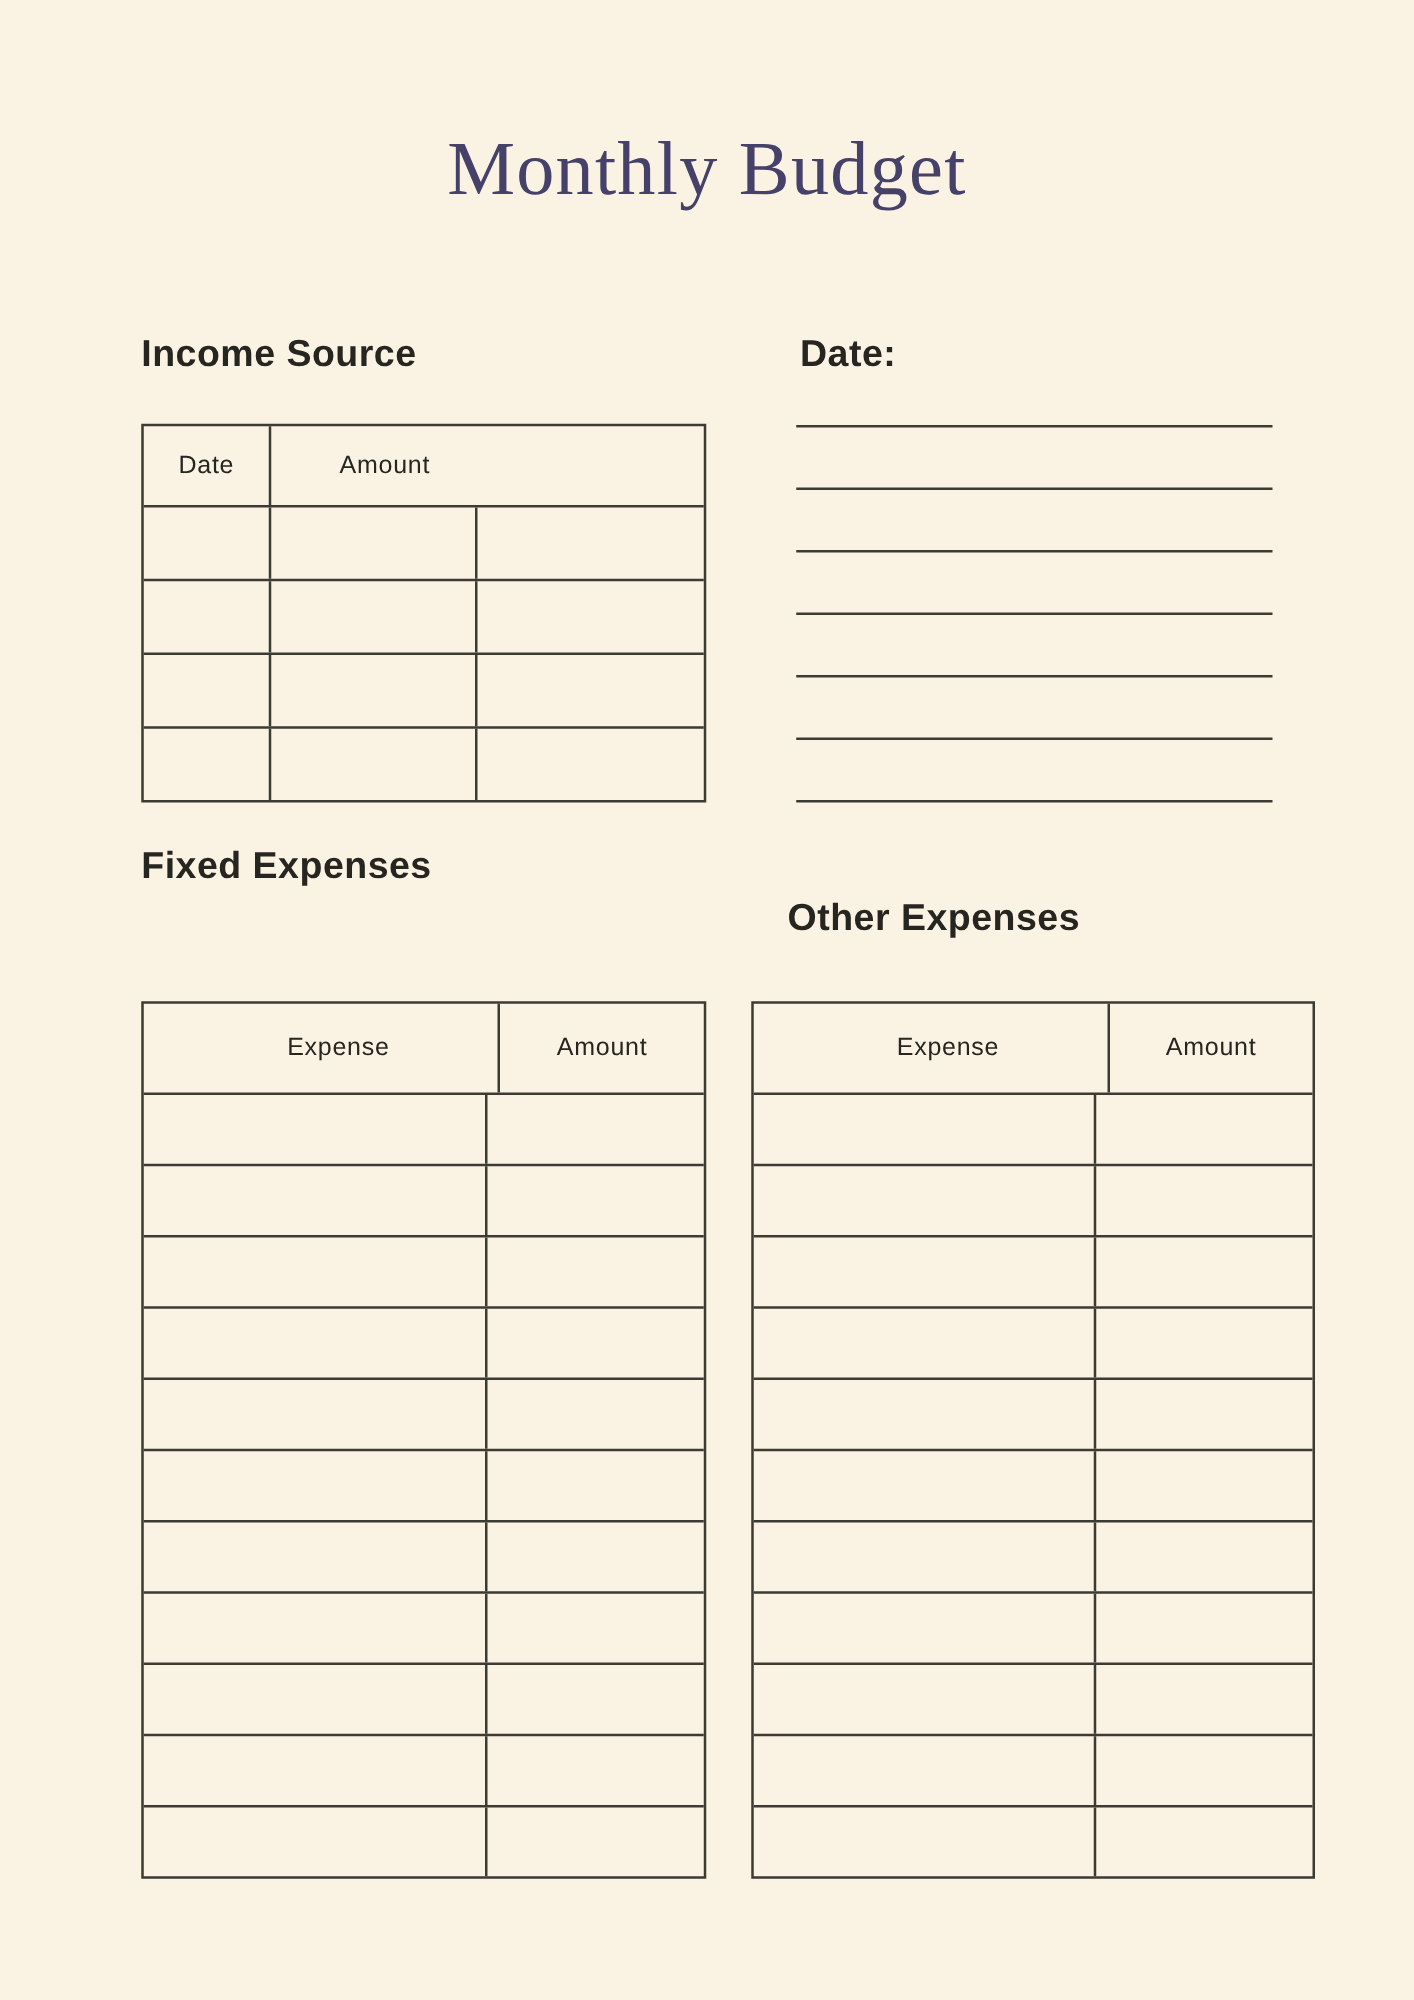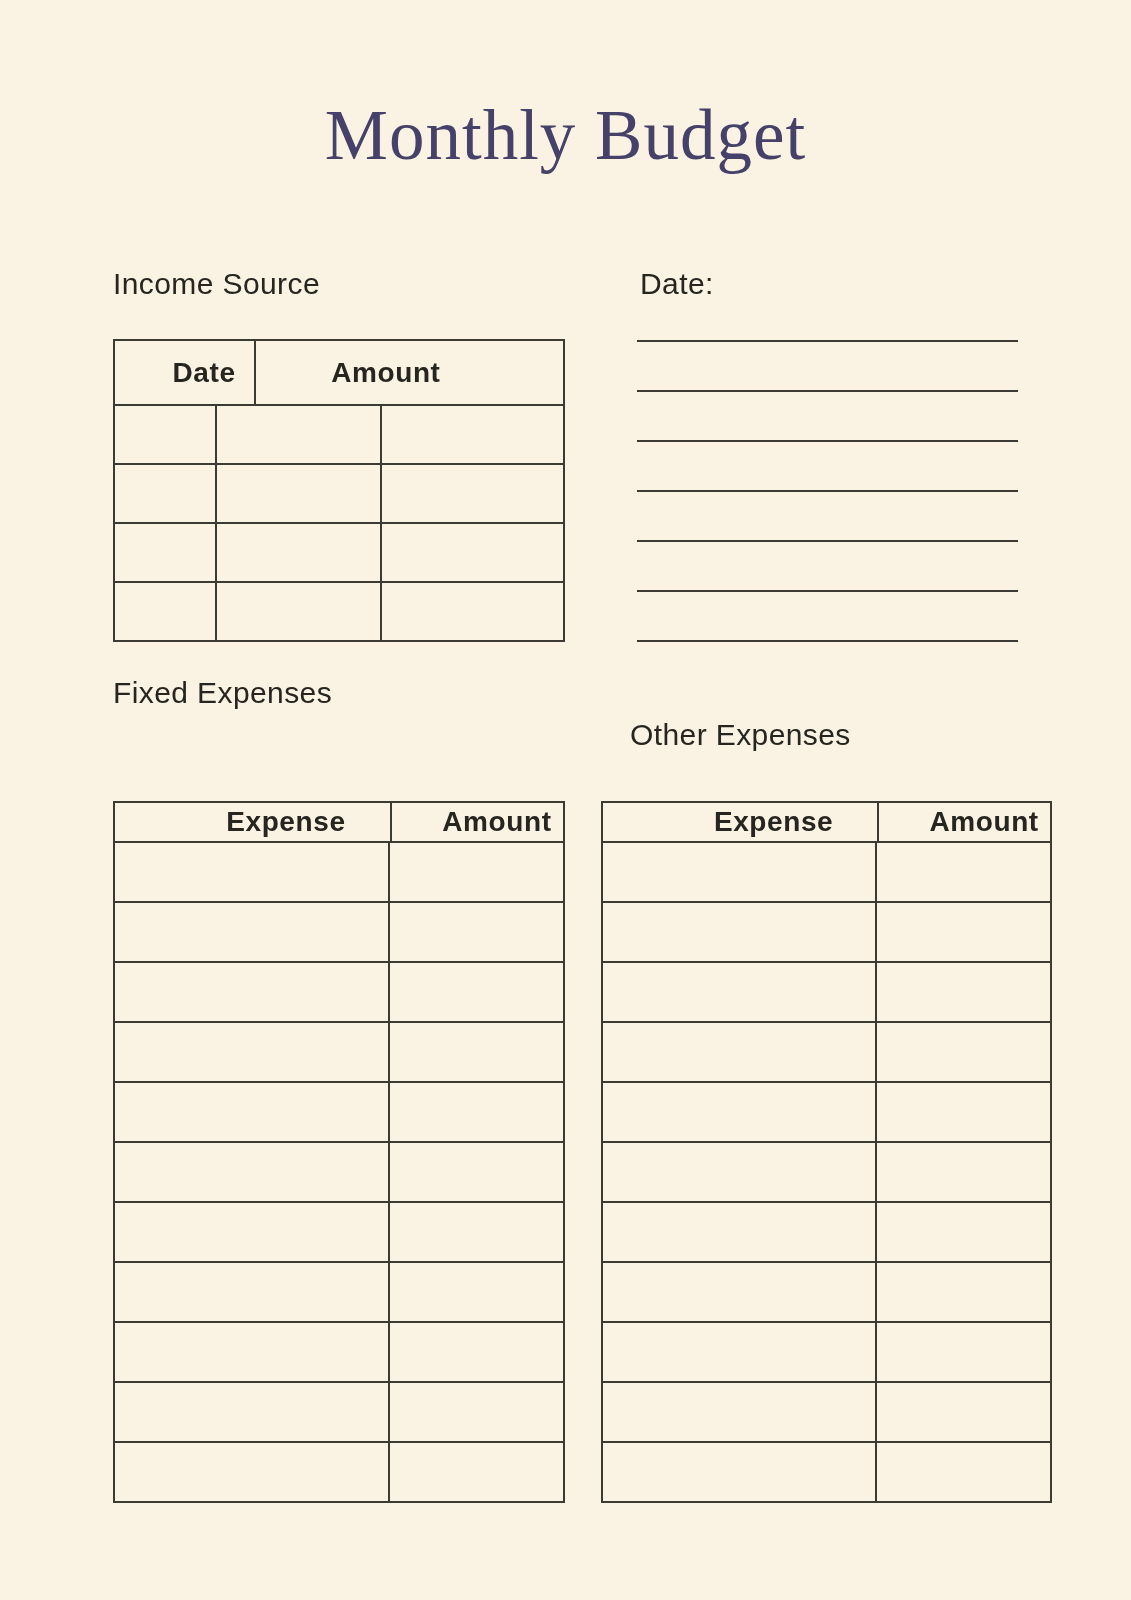--- a/index.html
+++ b/index.html
@@ -16,55 +16,54 @@
     font-family:"Liberation Sans","DejaVu Sans",sans-serif;
     color:var(--ink);
     overflow:hidden;
   }
   .page{position:absolute;inset:0;}
   .title{
     position:absolute;left:0;top:88px;width:1131px;
     text-align:center;
     font-family:"Liberation Serif","DejaVu Serif",serif;
     font-weight:400;
-    font-size:71px;line-height:95px;
+    font-size:61px;line-height:95px;
     letter-spacing:1px;
     color:var(--title);
   }
   .heading{
     position:absolute;
     font-size:30px;line-height:36px;
-    font-weight:400;
+    font-weight:700;
     letter-spacing:0.4px;
     color:var(--ink);
   }
   #income-heading{left:113px;top:266px;}
   #notes-heading{left:640px;top:266px;}
   #fixed-heading{left:113px;top:675px;}
   #other-heading{left:602px;top:717px;margin-left:28px;}
 
   .table{
     position:absolute;
     border:2px solid var(--line);
     display:flex;flex-direction:column;
     background:var(--bg);
   }
   #income-table{left:113px;top:339px;width:452px;height:303px;}
   #fixed-table{left:113px;top:801px;width:452px;height:702px;}
   #other-table{left:601px;top:801px;width:451px;height:702px;}
 
   .thead{display:flex;border-bottom:2px solid var(--line);flex:0 0 auto;}
   #income-table .thead{height:65px;}
-  #fixed-table .thead,#other-table .thead{height:40px;padding-left:28px;}
+  #fixed-table .thead,#other-table .thead{height:73px;padding-left:28px;}
   .th{
     display:flex;align-items:center;justify-content:center;
-    font-size:28px;font-weight:700;letter-spacing:0.6px;
+    font-size:20px;font-weight:400;letter-spacing:0.6px;
     color:var(--ink);
     border-right:2px solid var(--line);
-    margin-left:39px;
   }
   .th:last-child{border-right:none;text-align:right;}
 
   .tbody{display:flex;flex-direction:column;flex:1;}
   .trow{display:flex;flex:1;border-bottom:2px solid var(--line);}
   .trow:last-child{border-bottom:none;}
   .td{border-right:2px solid var(--line);}
   .td:last-child{border-right:none;}
 
   .col-date{width:22.8%;}

